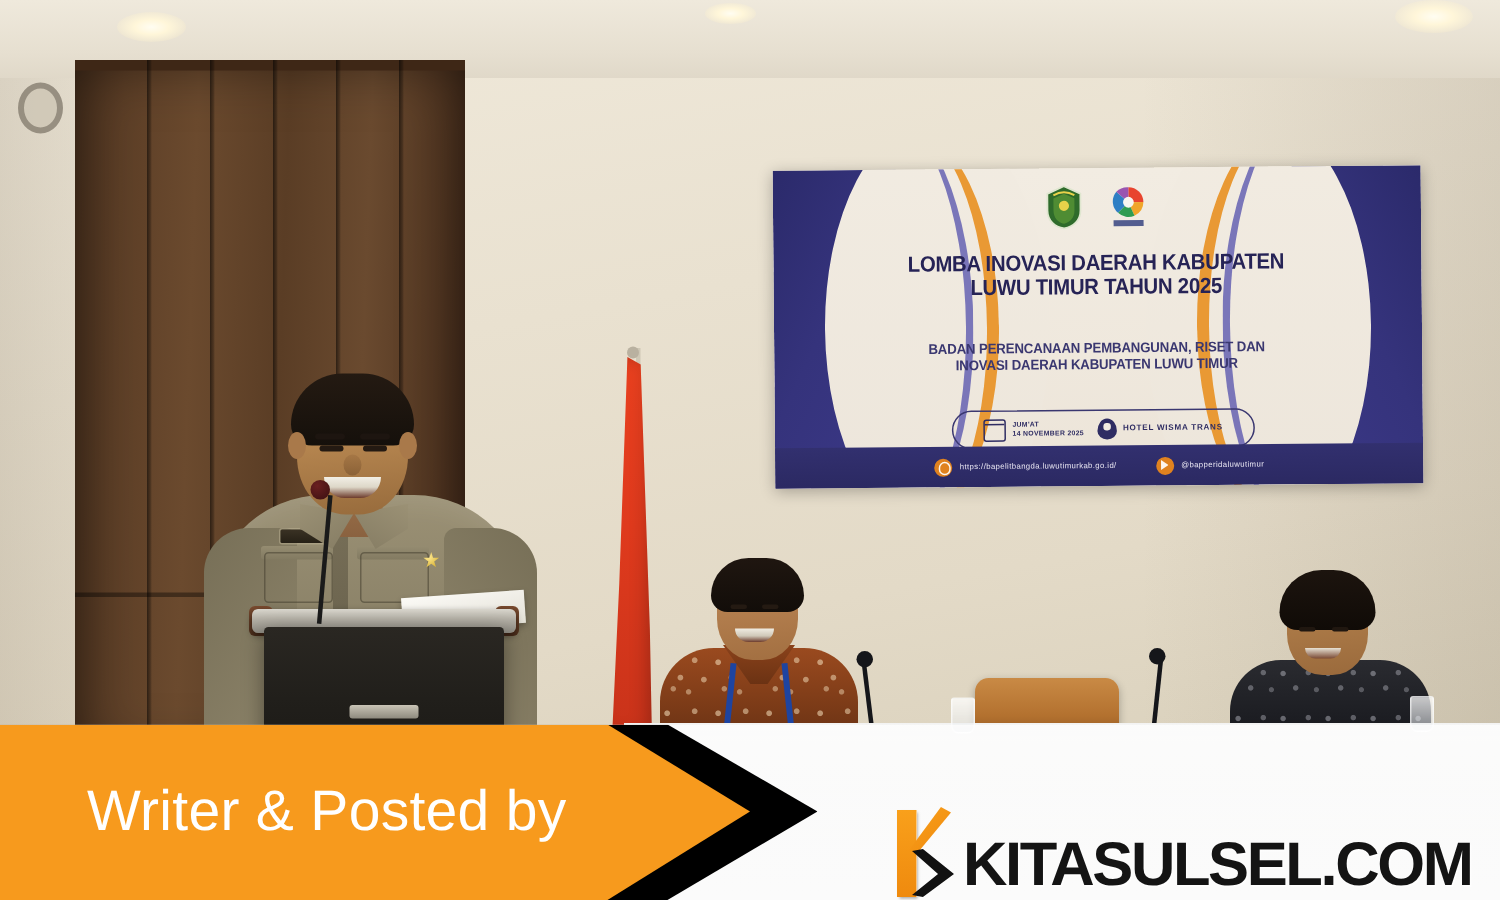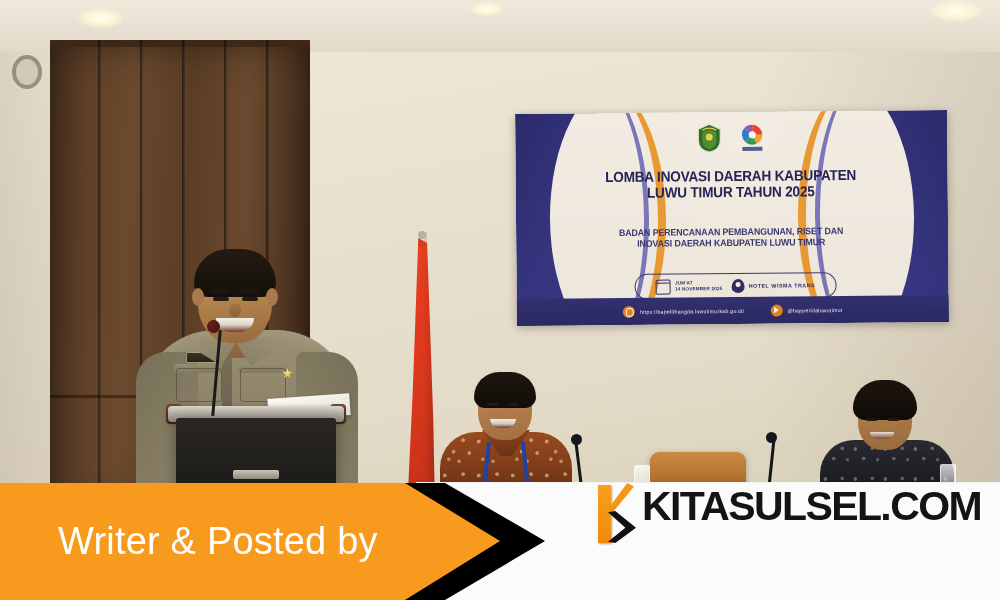--- a/index.html
+++ b/index.html
@@ -235,21 +235,21 @@
   .barwrap{position:absolute;left:0;top:483px;width:1000px;height:117px;overflow:hidden;}
   .bar-white{position:absolute;left:0;top:0;width:1000px;height:117px;
     background:linear-gradient(180deg,rgba(255,255,255,.72),rgba(255,255,255,.86));}
   .bar-black{position:absolute;left:0;top:0;width:545px;height:117px;background:#000;
     clip-path:polygon(0 0,445px 0,545px 58px,445px 117px,0 117px);}
   .bar-orange{position:absolute;left:0;top:0;width:500px;height:117px;background:#f79a1d;
     clip-path:polygon(0 0,405px 0,500px 58px,405px 117px,0 117px);}
   .bar-text{position:absolute;left:58px;top:0;height:117px;display:flex;align-items:center;
     color:#fff;font-size:38px;font-weight:500;letter-spacing:.2px;}
 
-  .logo{position:absolute;left:588px;top:0;height:117px;display:flex;align-items:flex-start;gap:4px;}
+  .logo{position:absolute;left:588px;top:0;height:117px;display:flex;align-items:flex-end;gap:4px;}
   .logo-k{position:relative;width:50px;height:62px;}
   .logo-k-bar{position:absolute;left:10px;top:2px;width:13px;height:58px;
     background:linear-gradient(180deg,#f9a01b,#ef8a0e);
     box-shadow:1px 1px 2px rgba(0,0,0,.35);}
   .logo-k-up{position:absolute;left:18px;top:0px;width:28px;height:30px;
     background:linear-gradient(140deg,#f9a01b,#ef8a0e);
     clip-path:polygon(0 96%,76% 0,100% 12%,22% 100%);}
   .logo-k-dn{position:absolute;left:20px;top:28px;width:28px;height:32px;
     background:#111;clip-path:polygon(0 4%,26% 0,100% 52%,26% 100%,0 96%,62% 52%);}
   .logo-txt{font-size:41px;font-weight:bold;color:#141414;letter-spacing:-1.6px;

